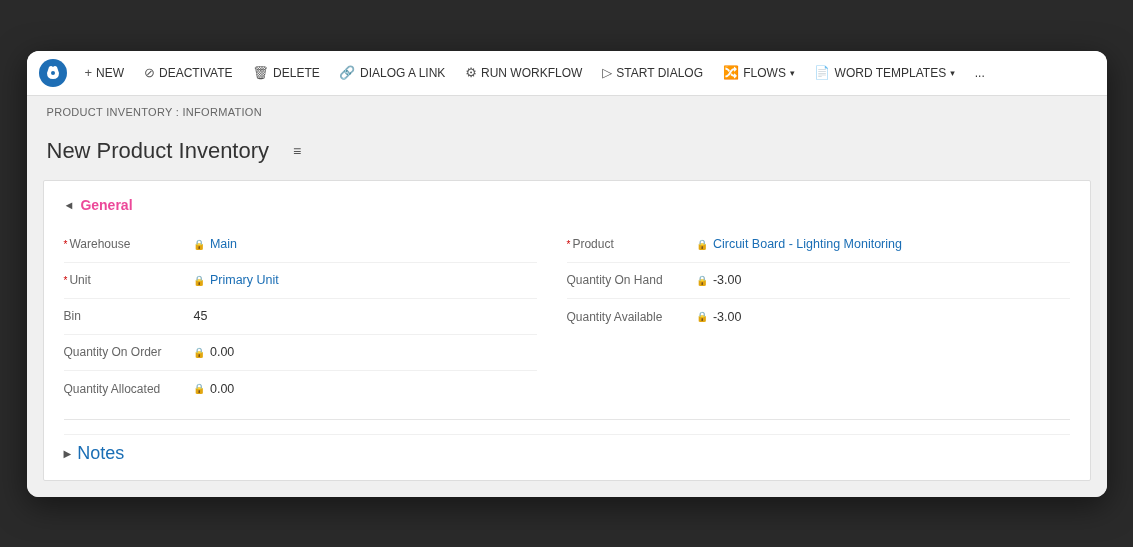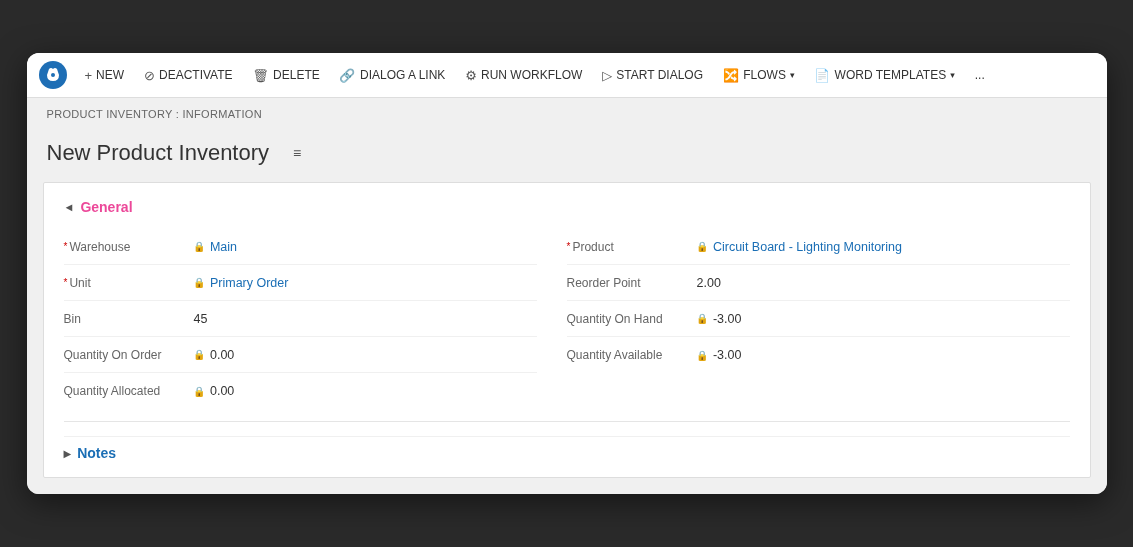--- a/index.html
+++ b/index.html
@@ -164,22 +164,22 @@
       display: flex;
       align-items: center;
       gap: 6px;
       cursor: pointer;
     }
     .notes-toggle {
       font-size: 10px;
       color: #555;
     }
     .notes-title {
-      font-size: 14px;
-      font-weight: 700;
+      font-size: 18px;
+      font-weight: 400;
       color: #1a6eb5;
     }
     .divider {
       height: 1px;
       background: #e5e5e5;
       margin: 12px 0;
     }
   </style>
 </head>
 <body>
@@ -263,21 +263,21 @@
             </div>
           </div>
 
           <div class="form-row">
             <div class="form-label">
               <span class="required-star">*</span>
               <span>Unit</span>
             </div>
             <div class="form-value link-value">
               <span class="lock-icon">🔒</span>
-              <span>Primary Order</span>
+              <span>Primary Unit</span>
             </div>
           </div>
 
           <div class="form-row">
             <div class="form-label">
               <span>Bin</span>
             </div>
             <div class="form-value">
               <span>45</span>
             </div>
@@ -310,28 +310,20 @@
             <div class="form-label">
               <span class="required-star">*</span>
               <span>Product</span>
             </div>
             <div class="form-value link-value">
               <span class="lock-icon">🔒</span>
               <span>Circuit Board - Lighting Monitoring</span>
             </div>
           </div>
 
-          <div class="form-row">
-            <div class="form-label">
-              <span>Reorder Point</span>
-            </div>
-            <div class="form-value">
-              <span>2.00</span>
-            </div>
-          </div>
 
 
           <div class="form-row">
             <div class="form-label">
               <span>Quantity On Hand</span>
             </div>
             <div class="form-value">
               <span class="lock-icon">🔒</span>
               <span>-3.00</span>
             </div>

